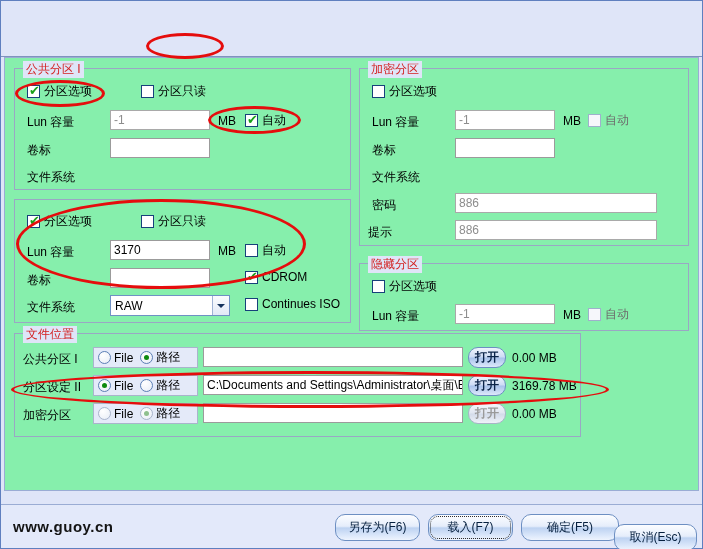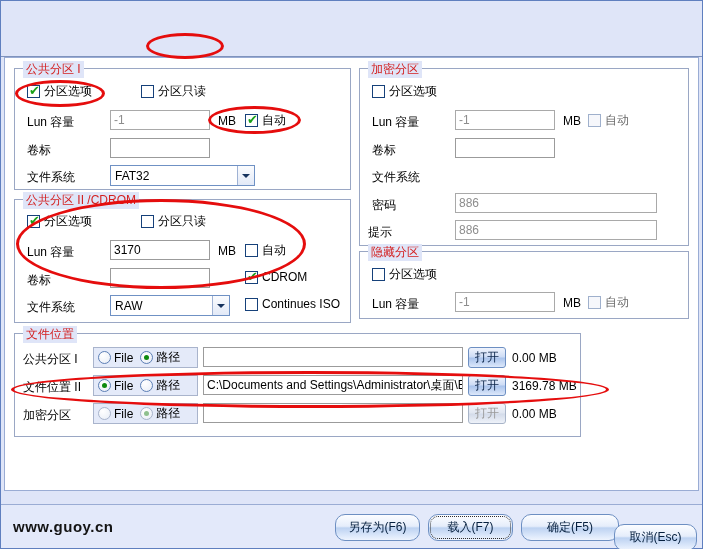--- a/index.html
+++ b/index.html
@@ -64,21 +64,21 @@
     border-color:#5f7fbf;
     z-index:5;
   }
   .tabline {
     position:absolute; left:0; top:55px; width:701px; height:1px; background:#7f93bd;
   }
 
   
   .panel {
     position:absolute; left:3px; top:56px; width:695px; height:434px;
-    background:#ffffff;
+    background:#86efac;
     border:1px solid #9aacd4;
   }
 
   
   .grp {
     position:absolute;
     border:1px solid #9aa7c4;
     background:transparent;
   }
   .grp > .legend {
@@ -149,22 +149,22 @@
   
   .rgrp {
     position:absolute; height:21px; border:1px solid #a9b4cc;
     background:#e4eaf9; display:flex; align-items:center; padding:0 4px;
   }
 
   
   .btnsm {
     position:absolute; height:21px; width:38px;
     background:linear-gradient(to bottom,#f0f4fd 0%,#cddcf5 48%,#a9c3ec 52%,#dde8fa 100%);
-    border:1px solid #6d8fc2; border-radius:3px;
-    font-size:12px; color:#0a2348; text-align:center; line-height:19px; cursor:pointer;
+    border:1px solid #6d8fc2; border-radius:10px;
+    font-size:12px; color:#0a2348; text-align:center; line-height:19px; cursor:pointer;font-weight:bold;
   }
   .btnsm.disabled { color:#9a9a9a; border-color:#a8b4c8;
     background:linear-gradient(to bottom,#f4f6fb 0%,#e0e6f1 48%,#d3dbe9 52%,#eef2f9 100%); }
 
   
   .btn {
     position:absolute; height:27px;
     background:linear-gradient(to bottom,#fcfdff 0%,#e5edfb 45%,#bdd2f1 52%,#d9e6fa 80%,#eef4fe 100%);
     border:1px solid #6d8fc2; border-radius:10px;
     font-size:12px; color:#06203f; text-align:center; line-height:25px; cursor:pointer;
@@ -225,30 +225,23 @@
         <span class="box">
             <span class="tick">✔</span>
           </span>
         <span class="cbtext">自动</span>
       </div>
 
       <div class="lbl" style="left:12px; top:73px;">卷标</div>
       <div class="txt" style="left:95px; top:69px; width:100px;"></div>
 
       <div class="lbl" style="left:12px; top:100px;">文件系统</div>
-      <div class="combo" style="left:95px; top:96px; width:145px;">
-        <span class="val">FAT32</span>
-        <span class="arrow">
-            <i></i>
-          </span>
-      </div>
     </div>
 
     <div class="grp" style="left:9px; top:141px; width:337px; height:124px;">
-      <div class="legend">公共分区 II /CDROM</div>
 
       <div class="cb" style="left:12px; top:13px;">
         <span class="box">
             <span class="tick">✔</span>
           </span>
         <span class="cbtext">分区选项</span>
       </div>
       <div class="cb" style="left:126px; top:13px;">
         <span class="box"></span>
         <span class="cbtext">分区只读</span>
@@ -305,21 +298,21 @@
 
       <div class="lbl" style="left:12px; top:100px;">文件系统</div>
 
       <div class="lbl" style="left:12px; top:128px;">密码</div>
       <div class="txt disabled" style="left:95px; top:124px; width:202px;">886</div>
 
       <div class="lbl" style="left:8px; top:155px;">提示</div>
       <div class="txt disabled" style="left:95px; top:151px; width:202px;">886</div>
     </div>
 
-    <div class="grp" style="left:354px; top:193px; width:330px; height:68px;">
+    <div class="grp" style="left:354px; top:205px; width:330px; height:68px;">
       <div class="legend">隐藏分区</div>
 
       <div class="cb" style="left:12px; top:14px;">
         <span class="box"></span>
         <span class="cbtext">分区选项</span>
       </div>
 
       <div class="lbl" style="left:12px; top:44px;">Lun 容量</div>
       <div class="txt disabled" style="left:95px; top:40px; width:100px;">-1</div>
       <div class="lbl" style="left:203px; top:44px;">MB</div>
@@ -342,21 +335,21 @@
           <span class="rb">
               <span class="dot"></span>
             </span>
           <span class="rtext">路径</span>
         </span>
       </div>
       <div class="txt" style="left:188px; top:13px; width:260px;"></div>
       <div class="btnsm" style="left:453px; top:13px;">打开</div>
       <div class="lbl" style="left:497px; top:17px;">0.00 MB</div>
 
-      <div class="lbl" style="left:8px; top:45px;">文件位置 II</div>
+      <div class="lbl" style="left:8px; top:45px;">分区设定 II</div>
       <div class="rgrp" style="left:78px; top:41px; width:105px;">
         <span class="rdo">
           <span class="rb">
               <span class="dot"></span>
             </span>
           <span class="rtext">File</span>
         </span>
         <span class="rdo">
           <span class="rb"></span>
           <span class="rtext">路径</span>

